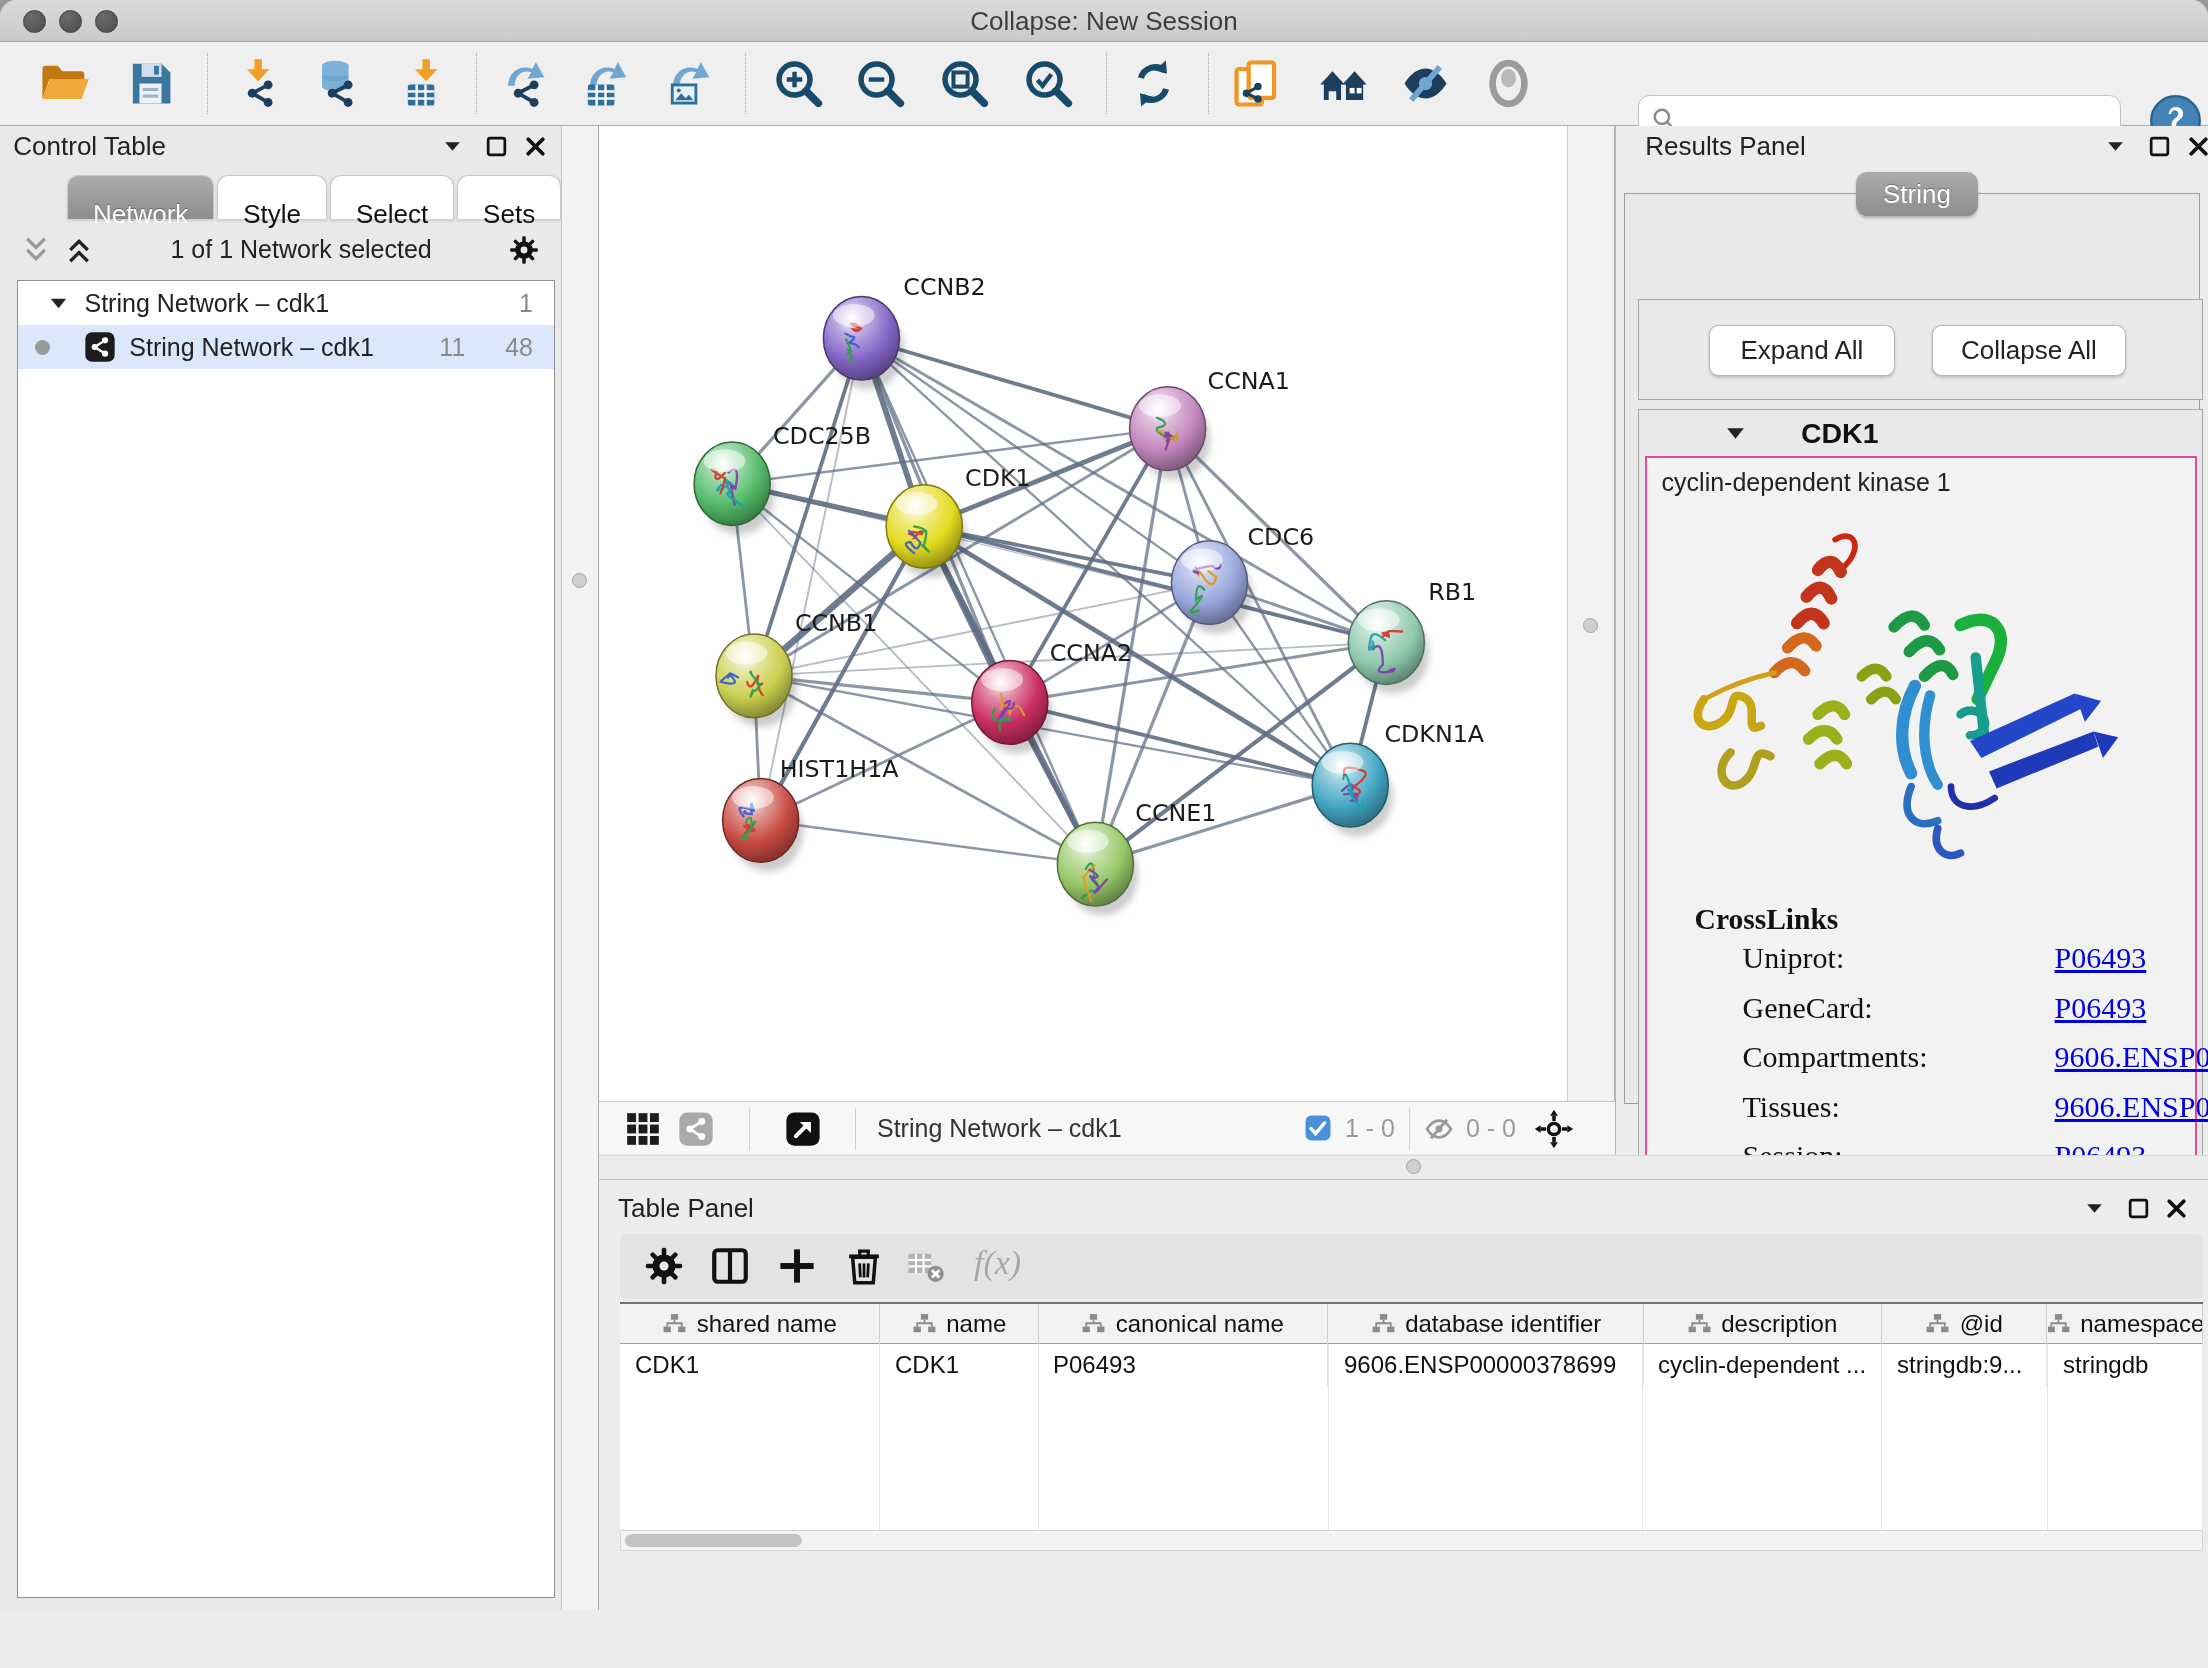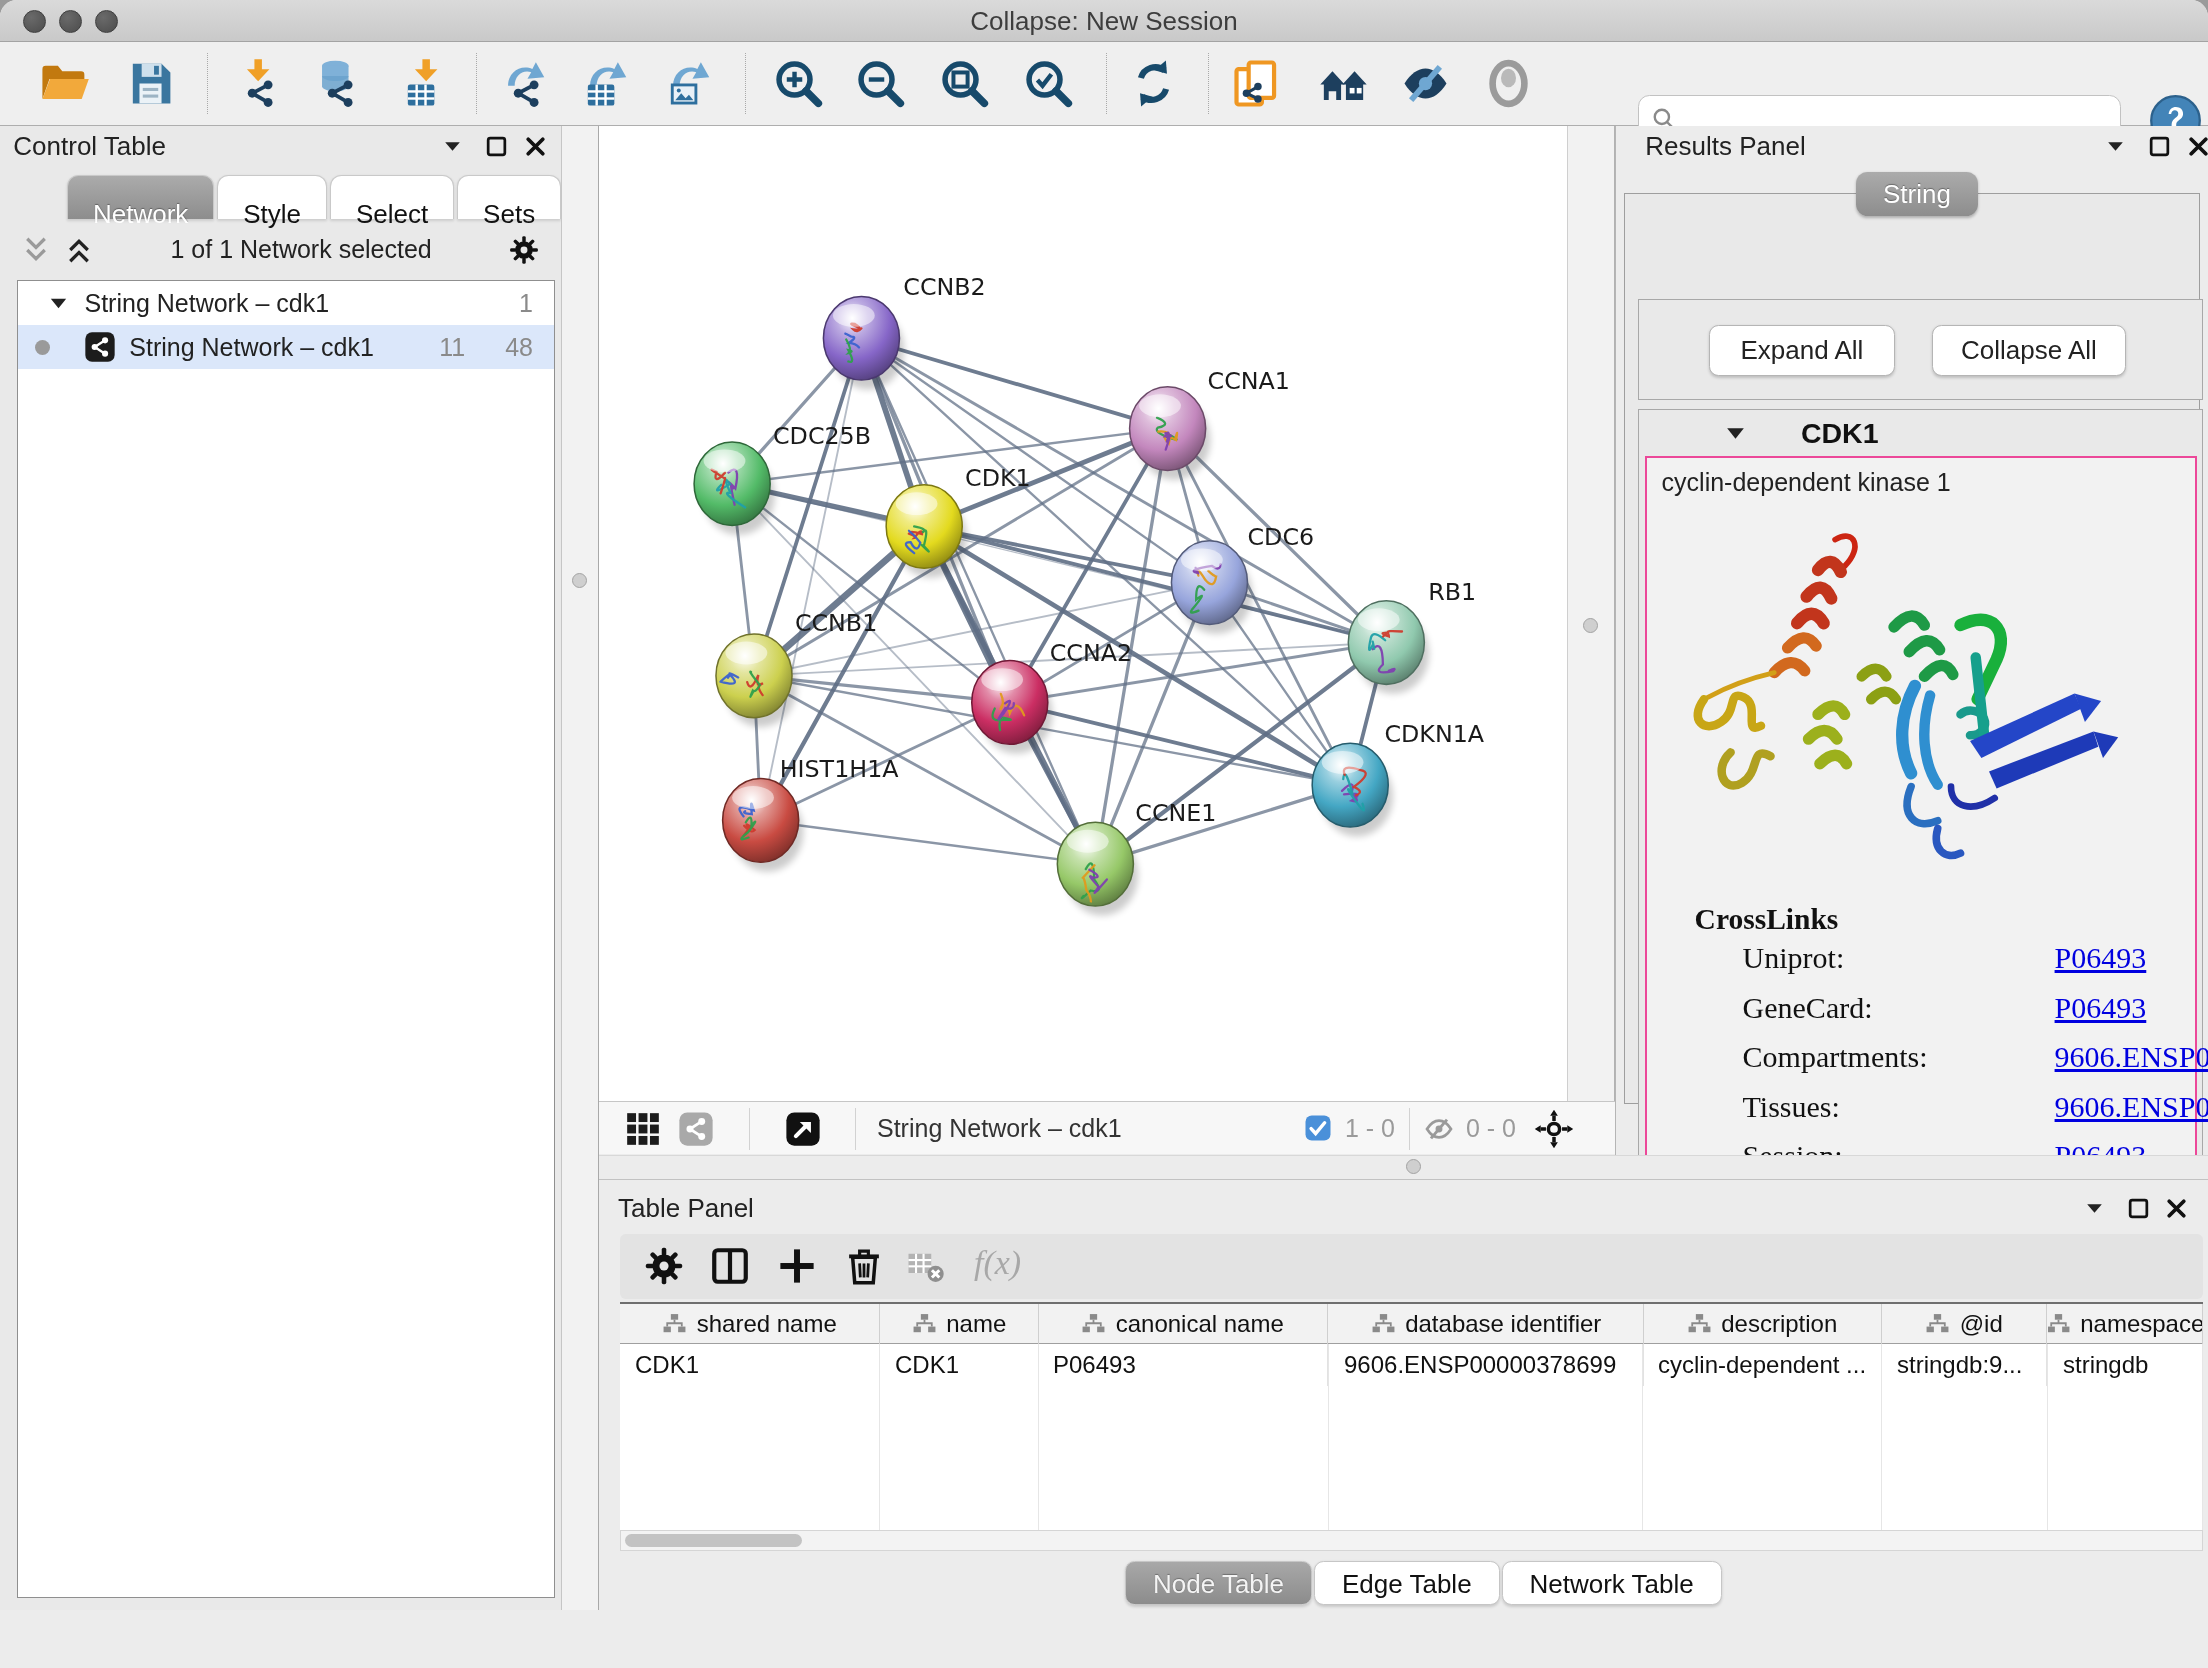--- a/index.html
+++ b/index.html
@@ -918,22 +918,17 @@
         <div class="tbl-colline" style="left: 418px;"></div>
         <div class="tbl-colline" style="left: 708px;"></div>
         <div class="tbl-colline" style="left: 1022px;"></div>
         <div class="tbl-colline" style="left: 1261px;"></div>
         <div class="tbl-colline" style="left: 1427px;"></div>
         <div class="tbl-colline" style="left: 1582px;"></div>
       </div>
     <div class="hscroll">
       <div class="hthumb"></div>
     </div>
-    <div class="tp-tabs" id="tp-tabs">
-        <div class="tp-tab active">Node Table</div>
-        <div class="tp-tab">Edge Table</div>
-        <div class="tp-tab">Network Table</div>
-      </div>
   </div>
 
 
 </div>
 
 
 </body></html>

